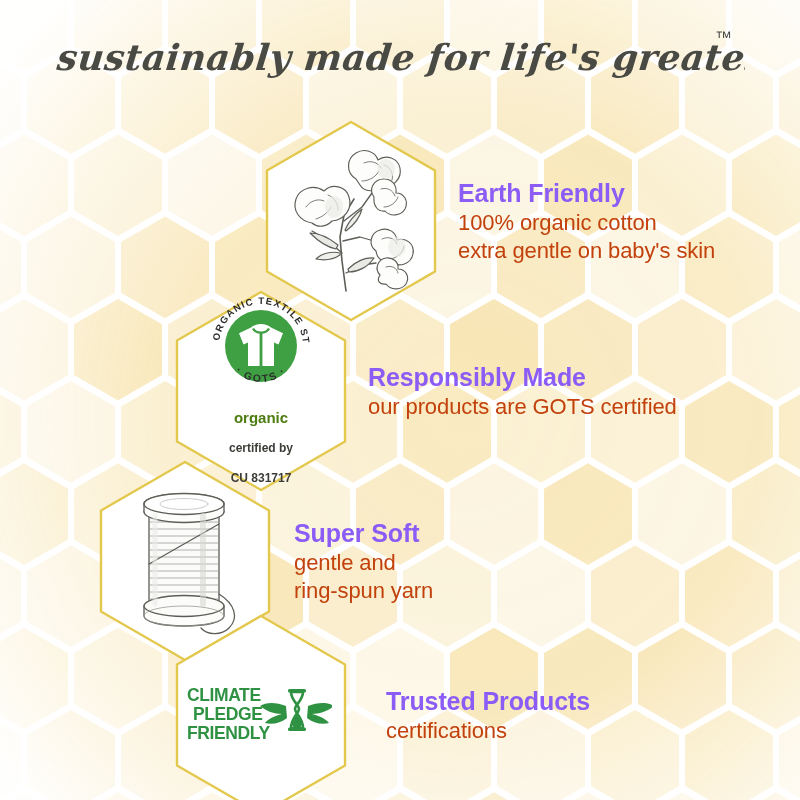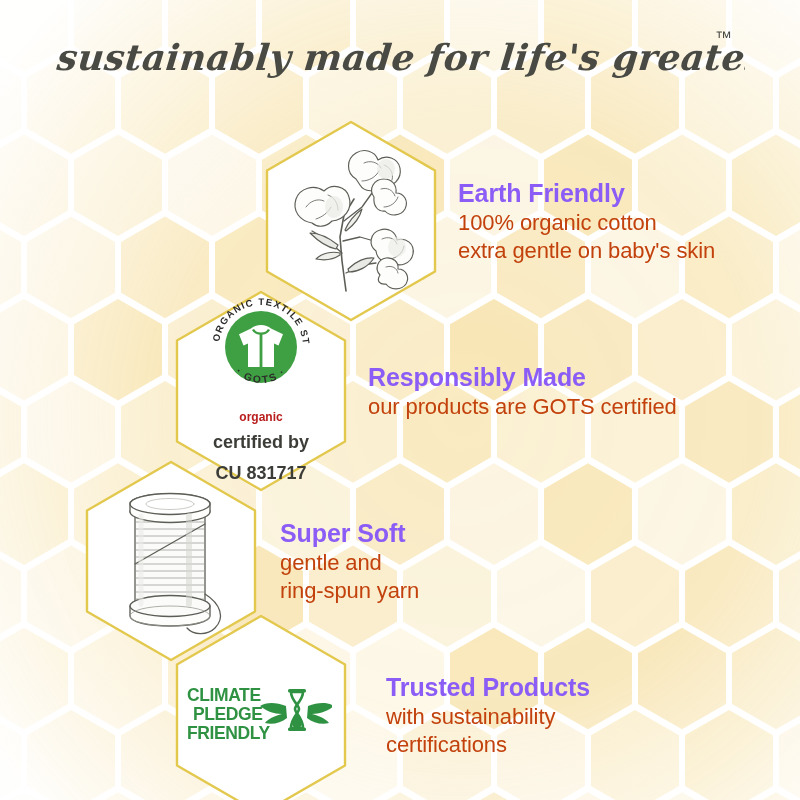--- a/index.html
+++ b/index.html
@@ -99,46 +99,46 @@
     white-space: nowrap;
   }
 
   
   #row-earth      { left: 258px; top: 118px; }
   #row-earth .feature-text { margin-left: 14px; }
 
   #row-responsible{ left: 168px; top: 288px; }
   #row-responsible .feature-text { margin-left: 14px; }
 
-  #row-soft       { left: 78px;  top: 458px; }
+  #row-soft       { left: 92px;  top: 458px; }
   #row-soft .feature-text { margin-left: 16px; }
 
   #row-trusted    { left: 168px; top: 612px; }
   #row-trusted .feature-text { margin-left: 32px; }
 
   
   .gots-wrap {
     display: flex;
     flex-direction: column;
     align-items: center;
     transform: translateY(-4px);
   }
   .gots-organic {
+    font-size: 15px;
+    font-weight: bold;
+    color: #4d7c0f;
+    margin-top: 5px;
+  }
+  .gots-cert {
     font-size: 12px;
-    font-weight: bold;
-    color: #b91c1c;
-    margin-top: 5px;
-  }
-  .gots-cert {
-    font-size: 18px;
     font-weight: bold;
     color: #3c3c38;
     line-height: 1.28;
     text-align: center;
-    margin-top: 7px;
+    margin-top: 15px;
   }
 
   
   .cpf-wrap {
     display: flex;
     align-items: flex-end;
     transform: translateX(-2px);
   }
 </style>
 </head>
@@ -534,18 +534,17 @@
               <rect x="102" y="11" width="18" height="3.4" rx="1.5"></rect>
               <rect x="102" y="49.5" width="18" height="3.4" rx="1.5"></rect>
             </g>
           </svg>
         </div>
       </div>
     </div>
 
     <div class="feature-text">
       <div class="feature-title">Trusted Products</div>
-      <div class="feature-desc">with sustainability</div>
       <div class="feature-desc">certifications</div>
     </div>
   </div>
 
 </div>
 
 </body></html>

